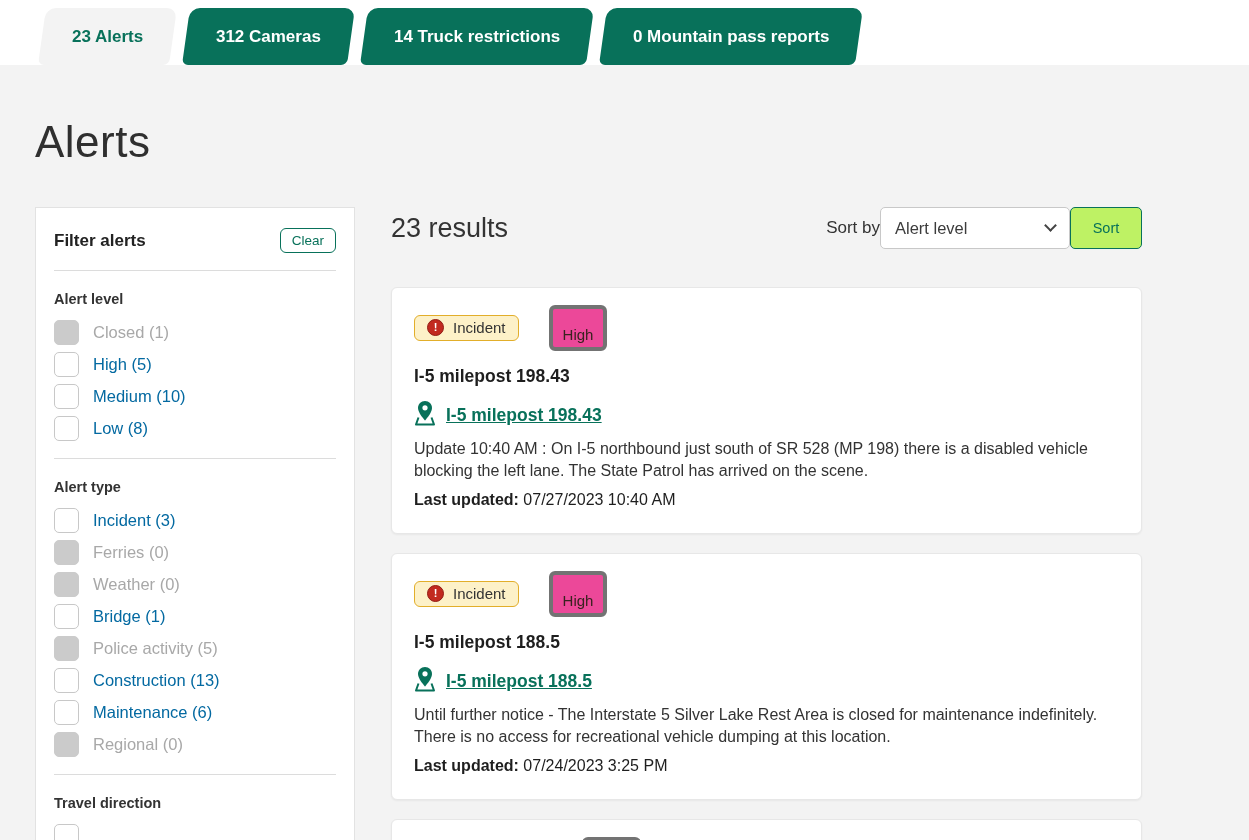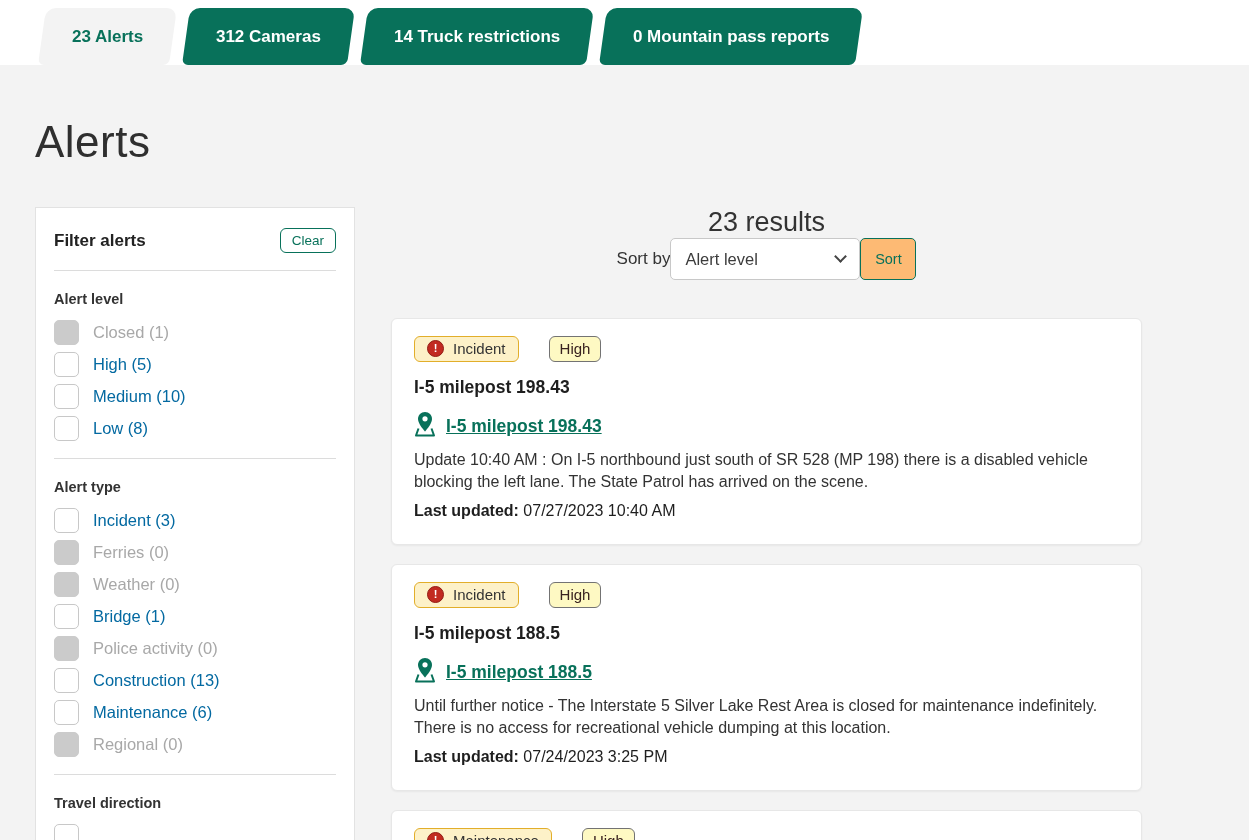--- a/index.html
+++ b/index.html
@@ -35,45 +35,45 @@
   .opt { display:flex; align-items:center; margin-bottom:7px; }
   .cb { width:25px; height:25px; border-radius:5px; background:#fff;
     border:1px solid #c8c8c8; flex-shrink:0; cursor:pointer; }
   .opt.off .cb { background:#cbcbcb; border-color:#cbcbcb; cursor:default; }
   .opt-label { margin-left:14px; font-size:16.5px; color:#0369a1; }
   .opt.off .opt-label { color:#a8a8a8; }
 
   
   .main { width:751px; margin-left:36px; }
   .res-head { display:flex; justify-content:space-between; align-items:center;
-    margin-bottom:38px;flex-direction:column; }
+    margin-bottom:38px; }
   .res-count { font-size:27px; font-weight:400; color:#333; }
   .sort { display:flex; align-items:center; gap:0; }
   .sort-label { font-size:17px; color:#333; }
   .select { width:190px; height:42px; background:#fff; border:1px solid #c8c8c8;
     border-radius:5px; display:flex; align-items:center; justify-content:space-between;
     padding:0 14px; font-size:16.5px; color:#3c3c3c; cursor:pointer; }
   .chev { width:9px; height:9px; border-right:2.5px solid #444; border-bottom:2.5px solid #444;
     transform:rotate(45deg); margin-top:-5px; }
-  .sort-btn { height:42px; width:56px; border:1.5px solid #08715a; border-radius:5px;
-    background:#fdba74; color:#08715a; font-size:14.5px; cursor:pointer;
+  .sort-btn { height:42px; width:72px; border:1.5px solid #08715a; border-radius:5px;
+    background:#bef264; color:#08715a; font-size:14.5px; cursor:pointer;
     font-family:"Liberation Sans", sans-serif; }
 
   
   .card { background:#fff; border:1px solid #e7e7e7; border-radius:6px;
     box-shadow:0 1px 2px rgba(0,0,0,.05); padding:17px 22px 24px; margin-bottom:19px; }
   .badges { display:flex; align-items:center; gap:30px; }
   .badge-type { display:inline-flex; align-items:center; gap:9px; background:#fdf1c8;
     border:1px solid #e2ae2a; border-radius:6px; padding:3px 12px 4px; font-size:15px;
     color:#333; }
   .excl { width:17px; height:17px; border-radius:50%; background:#c22a20;
     border:1.5px solid #921c14; color:#fff; font-weight:700; font-size:11px;
     display:flex; align-items:center; justify-content:center; line-height:1; }
-  .badge-level { background:#fef9c3; border:1px solid #737373; border-radius:6px;
-    padding:3px 10px 4px; font-size:15px; color:#39221f; }
+  .badge-level { background:#ec4899; border:4px solid #737373; border-radius:6px;
+    padding:17px 10px 4px; font-size:15px; color:#39221f; }
   .card-title { font-size:17.5px; font-weight:700; color:#1e1e1e; margin-top:15px; }
   .loc { display:flex; align-items:center; gap:10px; margin-top:13px; }
   .loc a { font-size:17.5px; font-weight:700; color:#08715a; text-decoration:underline;
     cursor:pointer; }
   .desc { font-size:16px; color:#333; line-height:1.35; margin-top:8px; max-width:718px; }
   .updated { margin-top:10px; font-size:16px; color:#1e1e1e; }
   .updated .lbl-b { font-weight:700; }
 </style>
 </head>
 <body>
@@ -137,21 +137,21 @@
       <div class="opt off">
         <span class="cb"></span>
         <span class="opt-label">Weather (0)</span>
       </div>
       <div class="opt">
         <span class="cb"></span>
         <span class="opt-label">Bridge (1)</span>
       </div>
       <div class="opt off">
         <span class="cb"></span>
-        <span class="opt-label">Police activity (0)</span>
+        <span class="opt-label">Police activity (5)</span>
       </div>
       <div class="opt">
         <span class="cb"></span>
         <span class="opt-label">Construction (13)</span>
       </div>
       <div class="opt">
         <span class="cb"></span>
         <span class="opt-label">Maintenance (6)</span>
       </div>
       <div class="opt off">

